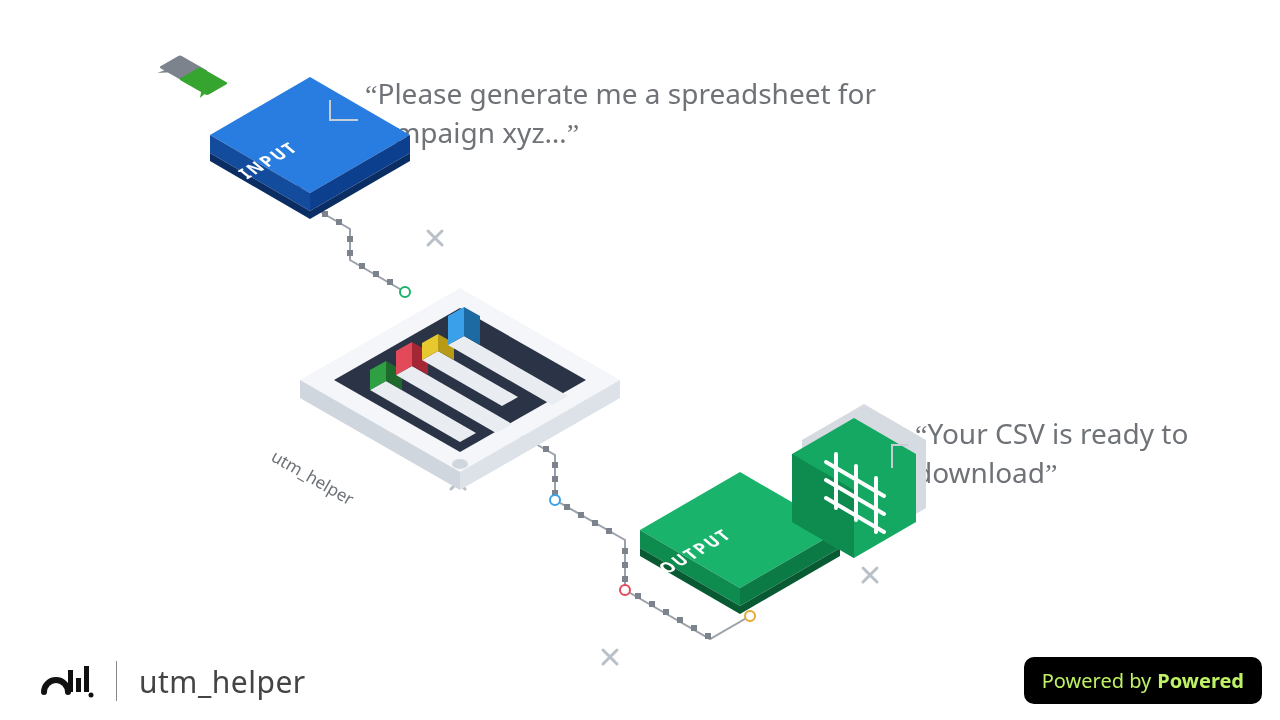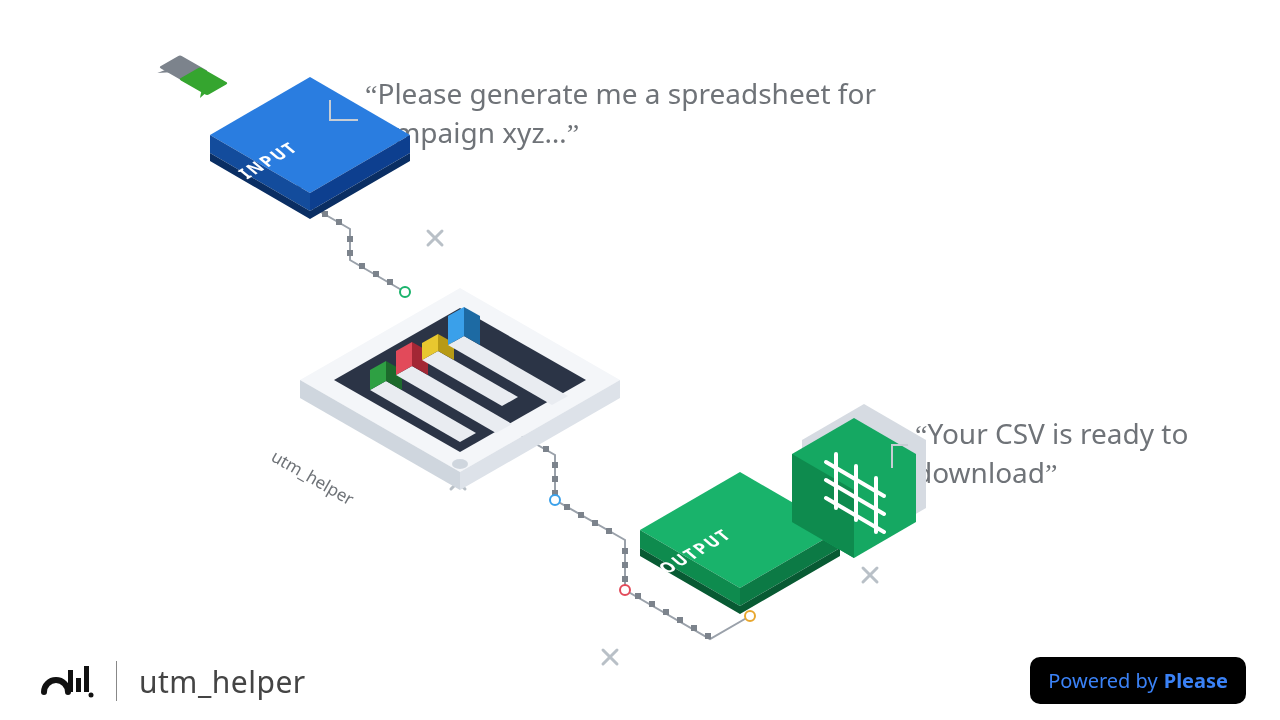--- a/index.html
+++ b/index.html
@@ -3,21 +3,21 @@
 <meta charset="utf-8">
 <style>
   html,body{margin:0;padding:0;width:1280px;height:720px;background:#fff;font-family:system-ui,-apple-system,'Segoe UI',Roboto,sans-serif;overflow:hidden}
   .stage{position:relative;width:1280px;height:720px}
   .quote{position:absolute;color:#6f7378;font-size:28px;line-height:1.35;font-weight:400}
   .quote .ql,.quote .qr{font-family:Georgia,serif}
   .footer{position:absolute;left:38px;bottom:18px;display:flex;align-items:center;gap:22px;color:#2a2a2a}
   .footer .bar{width:1px;height:40px;background:#888}
   .footer .name{font-size:30px;color:#444;font-weight:400;letter-spacing:.5px}
   .logo-icon svg{display:block}
-  .badge{position:absolute;right:34px;bottom:16px;background:#000;color:#3b82f6;border-radius:10px;padding:10px 18px;font-size:20px;display:flex;align-items:center;gap:6px}
+  .badge{position:absolute;right:18px;bottom:16px;background:#000;color:#bef264;border-radius:10px;padding:10px 18px;font-size:20px;display:flex;align-items:center;gap:6px}
   .badge b{font-weight:700}
   svg{overflow:visible}
   .isoText{font:italic 700 17px system-ui;fill:#fff;letter-spacing:2px}
   .caption{font:400 17px system-ui;fill:#6f7378}
 </style>
 </head>
 <body>
 
 <div class="stage">
 
@@ -207,15 +207,15 @@
         <rect x="46" y="6" width="5" height="26" fill="#111"></rect>
         <circle cx="53" cy="35" r="2.5" fill="#111"></circle>
       </svg>
     </span>
     <span class="bar"></span>
     <span class="name">utm_helper</span>
   </div>
 
   <div class="badge">
     <span>Powered by</span>
-    <b>Please</b>
+    <b>Powered</b>
   </div>
 </div>
 
 </body></html>

